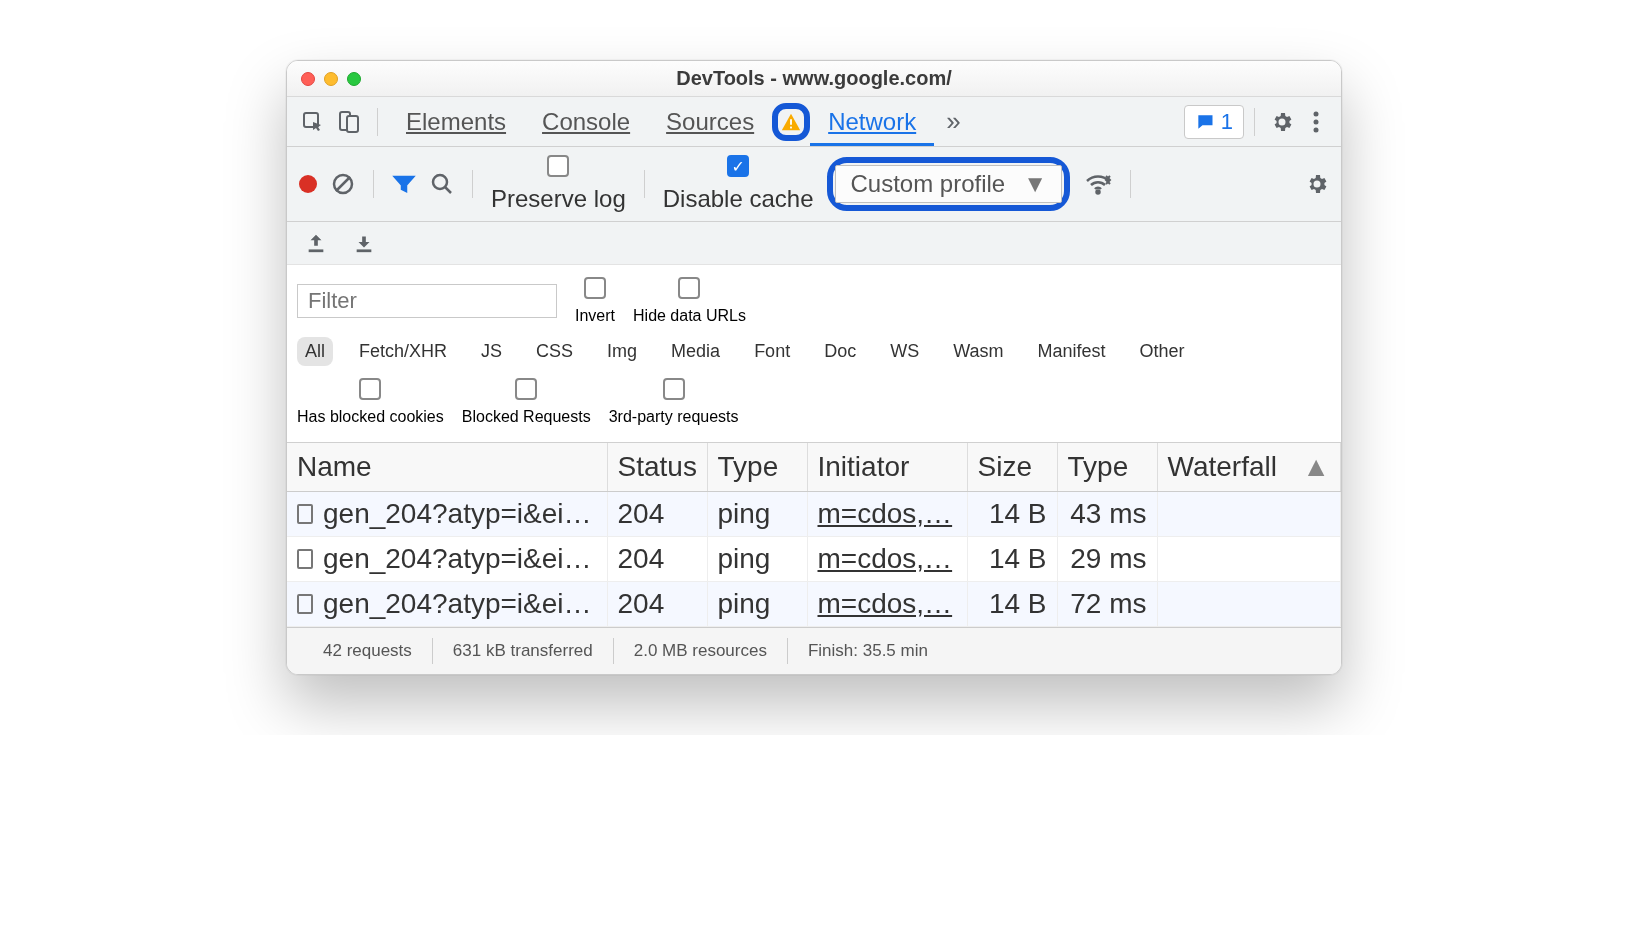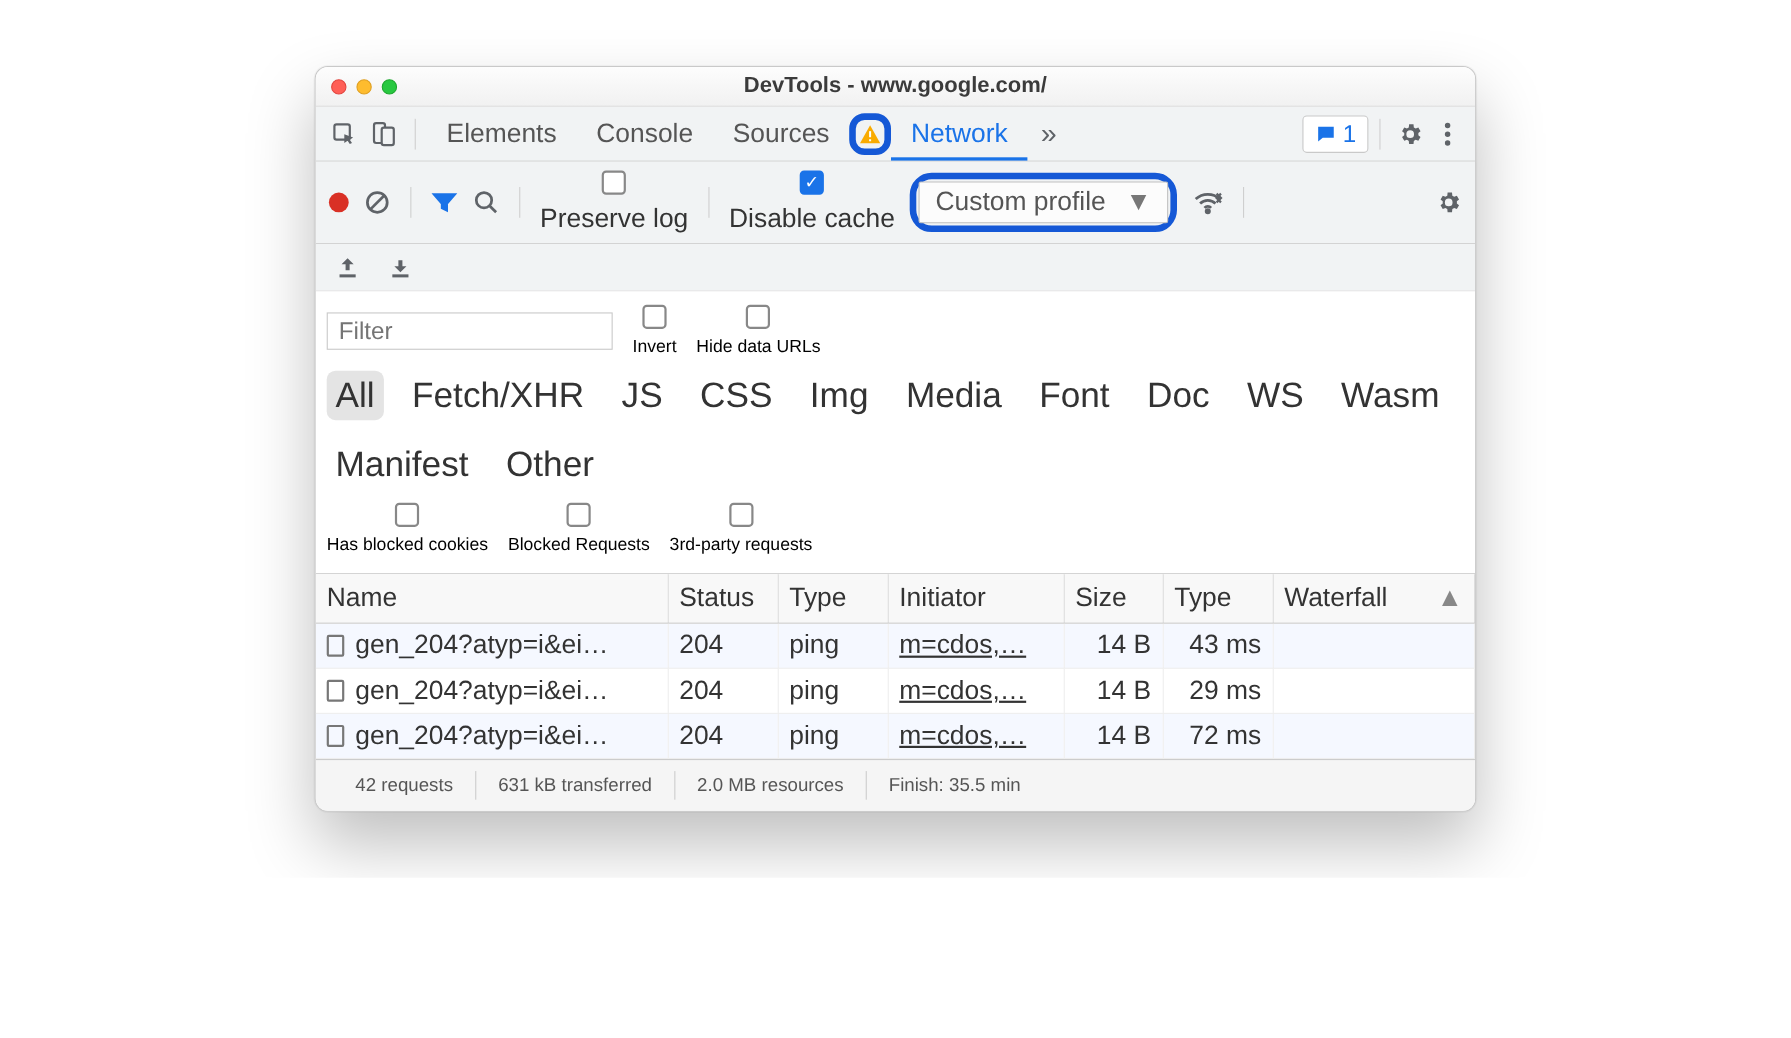--- a/index.html
+++ b/index.html
@@ -47,21 +47,21 @@
     display:flex; align-items:center;
     padding: 0 8px;
     font-size:24px;
     color:#555;
   }
   .tabs .icon, .tabs .tab, .tabs .badge, .tabs .chevrons {
     display:flex; align-items:center; justify-content:center;
   }
   .tabs .icon { width:36px; height:36px; }
   .tabs .sep { width:1px; height:28px; background:#cfcfcf; margin:0 10px; }
-  .tabs .tab { padding: 0 18px; height:100%; cursor:pointer; }
+  .tabs .tab { padding: 0 18px; height:100%; cursor:pointer;text-decoration:underline; }
   .tabs .tab.active { color:#1a73e8; border-bottom:3px solid #1a73e8; padding-top:3px;}
   .tabs .spacer { flex:1; }
   .issues-badge {
     display:flex; align-items:center; gap:6px;
     border:1px solid #c9c9c9; border-radius:4px;
     padding:3px 10px; color:#1a73e8; font-size:22px; font-weight:500;
     background:#fff;
   }
   .chevrons { font-size:26px; color:#5f6368; padding:0 12px;}
   .gear, .kebab { width:34px; height:34px; color:#5f6368; display:flex;align-items:center;justify-content:center;}
@@ -107,26 +107,26 @@
     background:#fff;
     border-bottom:1px solid #d0d0d0;
     padding: 6px 10px 10px 10px;
   }
   .filterbar .row{ display:flex;align-items:center;gap:18px;flex-wrap:wrap; padding:6px 0;}
   .filter-input{
     width:260px;height:34px;border:1px solid #c9c9c9;
     padding:2px 10px;font-size:22px;color:#777;background:#fff;
   }
   .type-chip{
-    font-size:32px;color:#333;padding:4px 8px;border-radius:8px;cursor:pointer;
+    font-size:18px;color:#333;padding:4px 8px;border-radius:8px;cursor:pointer;
   }
   .type-chip.active{ background:#e4e4e4;}
   
   .net-table{
-    width:100%; border-collapse:collapse; font-size:24px;color:#333;
+    width:100%; border-collapse:collapse; font-size:28px;color:#333;
     table-layout:fixed;
   }
   .net-table th{
     text-align:left;font-weight:400;color:#333;
     background:#f8f8f8;border-bottom:1px solid #ccc;
     border-right:1px solid #ddd;padding:8px 10px;
   }
   .net-table td{
     border-right:1px solid #eee;padding:6px 10px;
     border-bottom:1px solid #eee;

